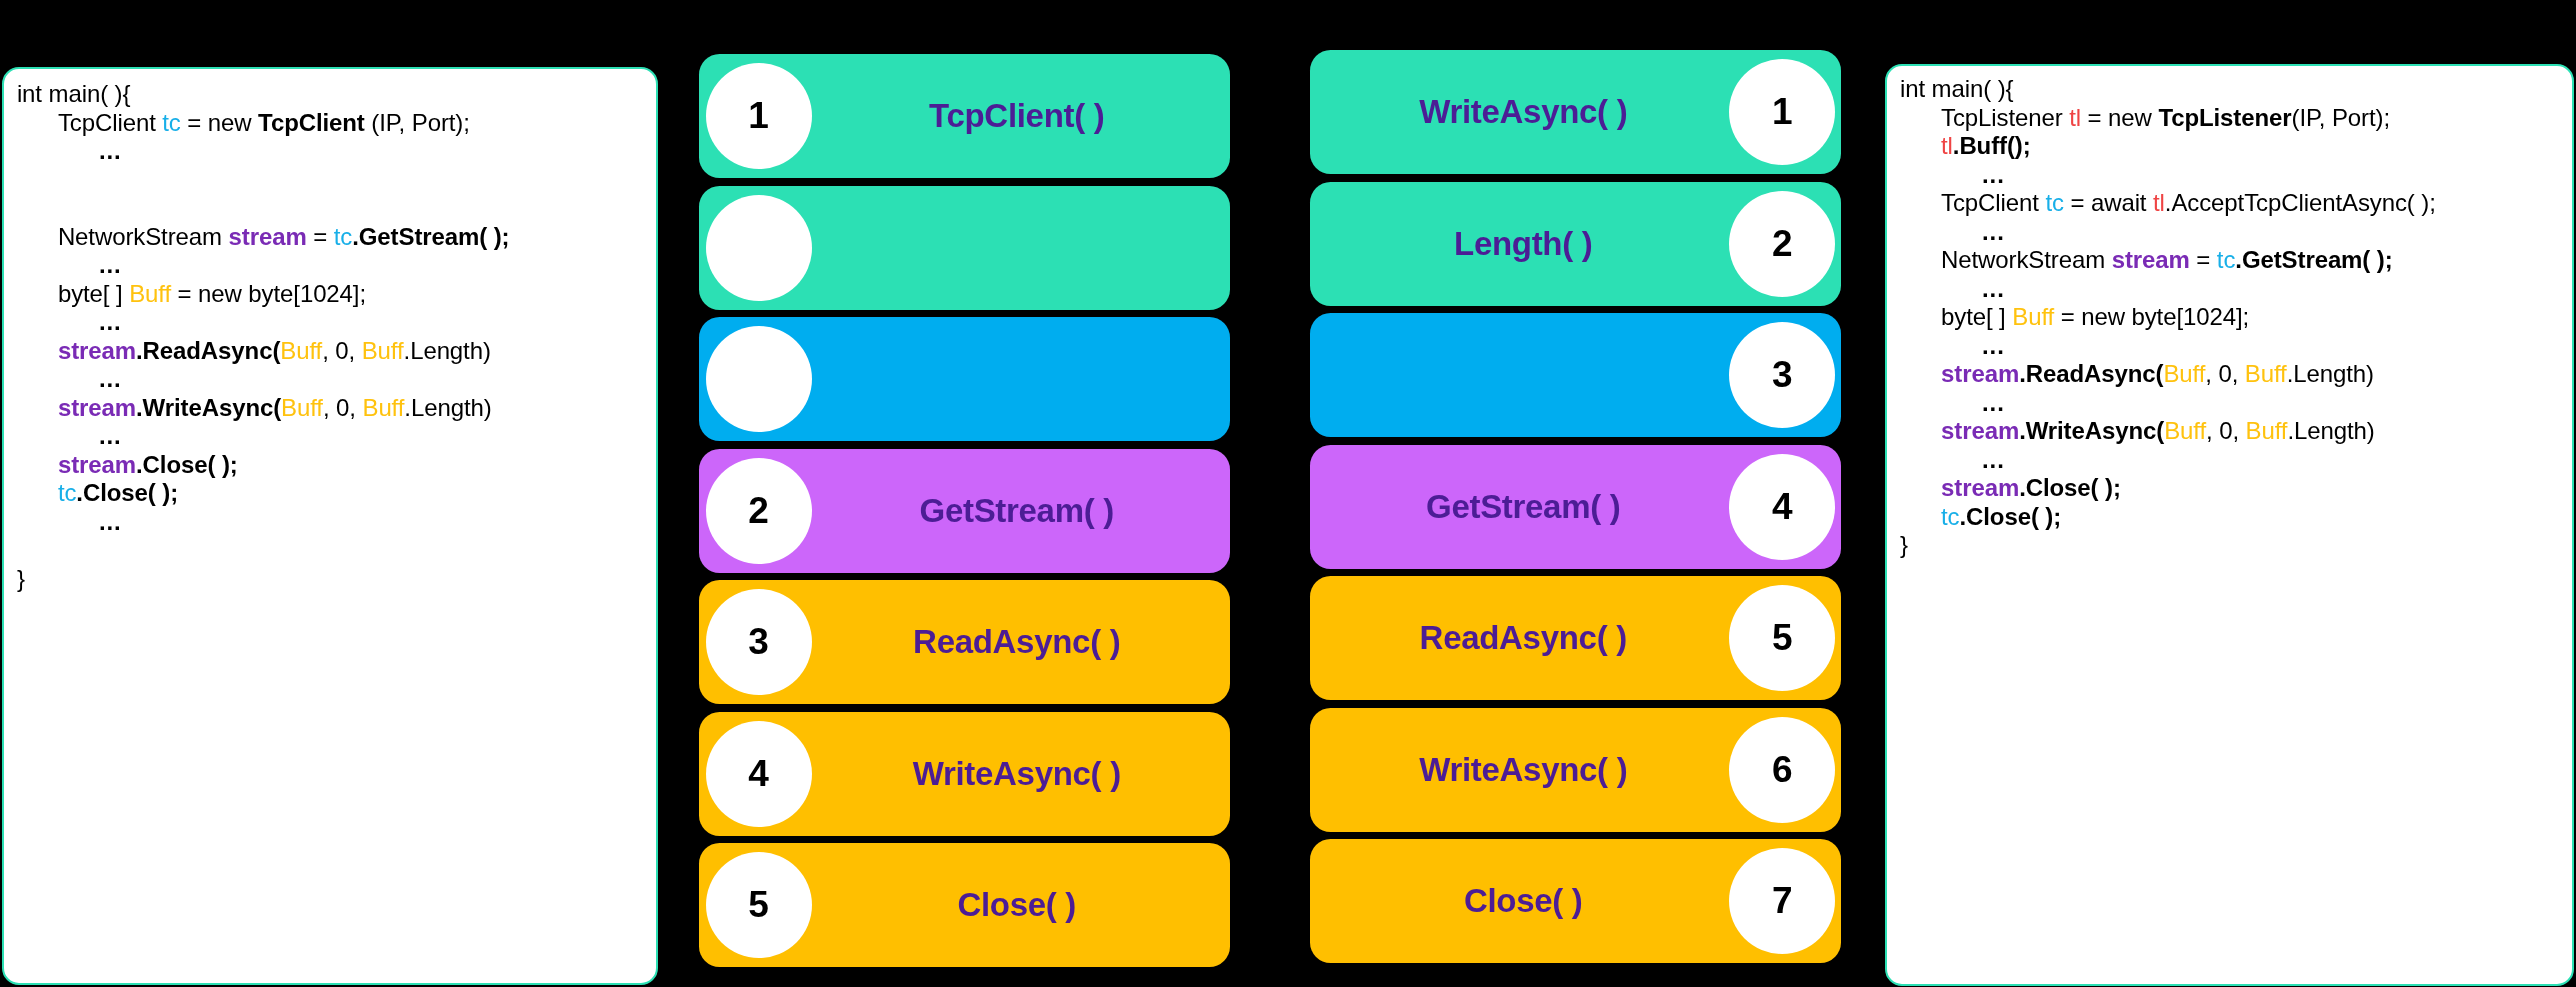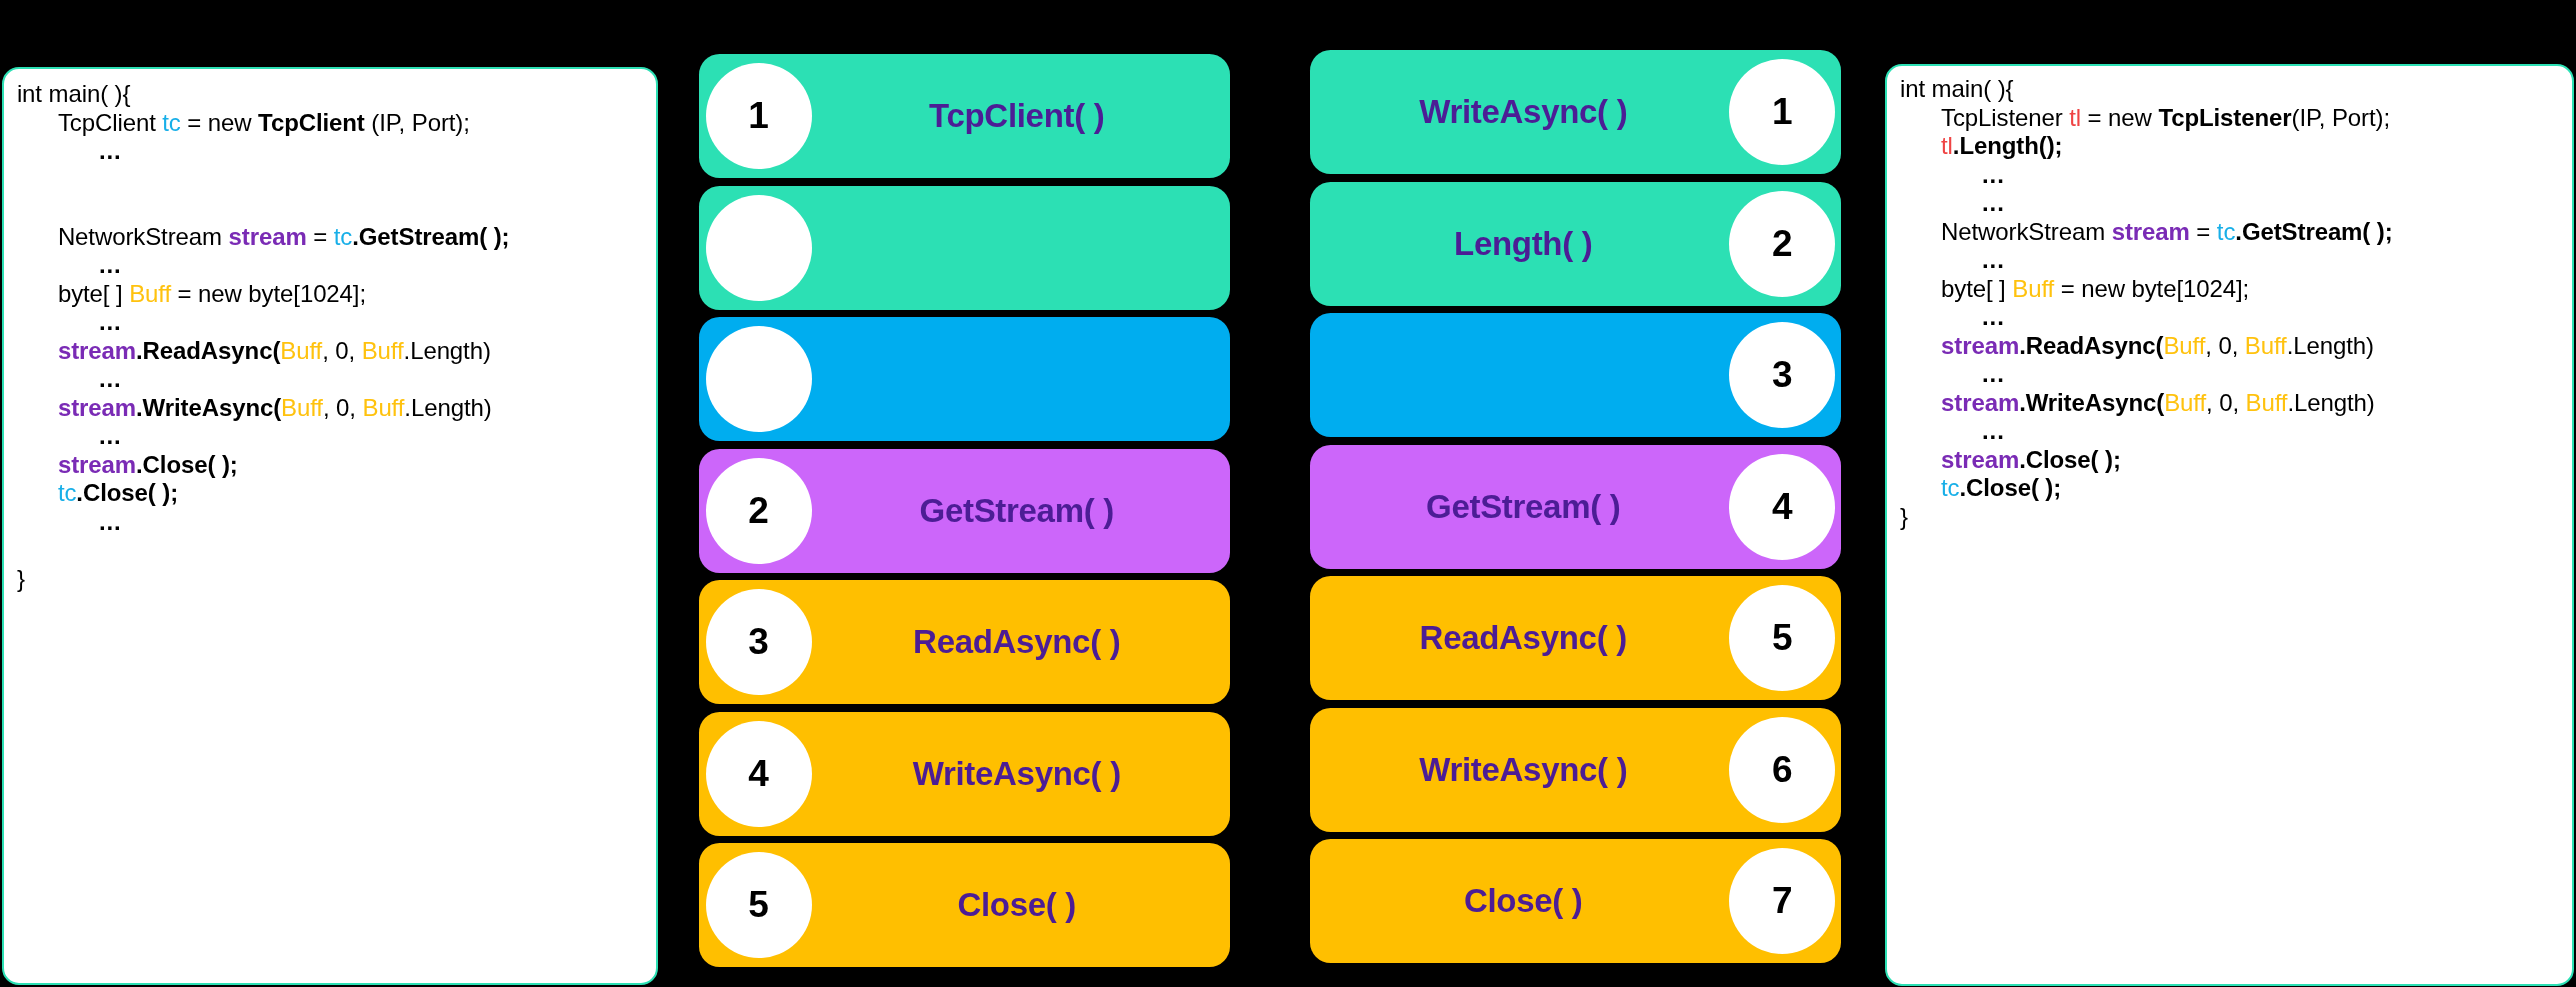--- a/index.html
+++ b/index.html
@@ -207,22 +207,23 @@
       <div class="pill fill-amber">
         <div class="badge">7</div>
         <div class="pill-label">Close( )</div>
       </div>
     </div>
 
   <div class="code-panel" id="code-panel-server">
     <div class="code-body">
         <div class="code-line"><span class="t-plain">int main( ){</span></div>
         <div class="code-line ind1"><span class="t-plain">TcpListener </span><span class="t-green">tl</span><span class="t-plain"> = new </span><span class="t-bold">TcpListener</span><span class="t-plain">(IP, Port);</span></div>
-        <div class="code-line ind1"><span class="t-green">tl</span><span class="t-bold">.Length();</span></div>
-        <div class="code-line ind2 ell"><span class="t-bold">...</span></div>
+        <div class="code-line ind1"><span class="t-green">tl</span><span class="t-bold">.Buff();</span></div>
+        <div class="code-line ind2 ell"><span class="t-bold">...</span></div>
+        <div class="code-line ind1"><span class="t-plain">TcpClient </span><span class="t-cyan">tc</span><span class="t-plain"> = await </span><span class="t-green">tl</span><span class="t-plain">.AcceptTcpClientAsync( );</span></div>
         <div class="code-line ind2 ell"><span class="t-bold">...</span></div>
         <div class="code-line ind1"><span class="t-plain">NetworkStream </span><span class="t-purple">stream</span><span class="t-plain"> = </span><span class="t-cyan">tc</span><span class="t-bold">.GetStream( );</span></div>
         <div class="code-line ind2 ell"><span class="t-bold">...</span></div>
         <div class="code-line ind1"><span class="t-plain">byte[ ] </span><span class="t-amber">Buff</span><span class="t-plain"> = new byte[1024];</span></div>
         <div class="code-line ind2 ell"><span class="t-bold">...</span></div>
         <div class="code-line ind1"><span class="t-purple">stream</span><span class="t-bold">.ReadAsync(</span><span class="t-amber">Buff</span><span class="t-plain">, 0, </span><span class="t-amber">Buff</span><span class="t-plain">.Length)</span></div>
         <div class="code-line ind2 ell"><span class="t-bold">...</span></div>
         <div class="code-line ind1"><span class="t-purple">stream</span><span class="t-bold">.WriteAsync(</span><span class="t-amber">Buff</span><span class="t-plain">, 0, </span><span class="t-amber">Buff</span><span class="t-plain">.Length)</span></div>
         <div class="code-line ind2 ell"><span class="t-bold">...</span></div>
         <div class="code-line ind1"><span class="t-purple">stream</span><span class="t-bold">.Close( );</span></div>

